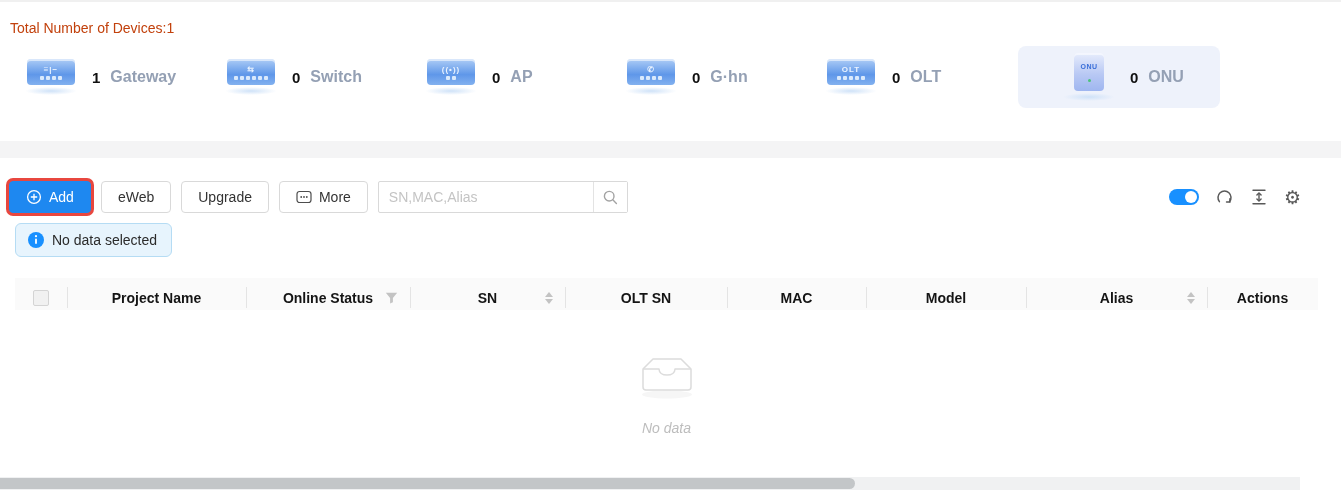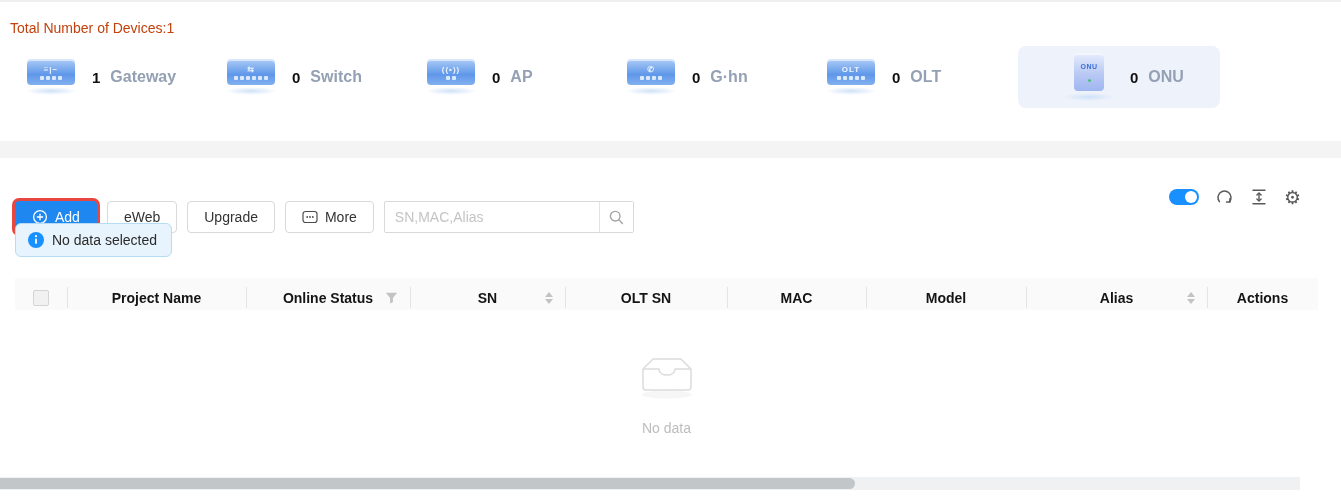--- a/index.html
+++ b/index.html
@@ -30,21 +30,21 @@
     background:radial-gradient(ellipse at center,#cfe2f8 0%,rgba(255,255,255,0) 70%); }
   .device-count { font-size:15px; font-weight:bold; color:#101010; margin:0 10px 0 8px; }
   .device-label { font-size:16px; font-weight:bold; color:#94a0b4; }
 
   
   .band { position:absolute; top:141px; left:0; width:1341px; height:17px; background:#f4f4f5; }
 
   
   .panel-main { position:absolute; top:158px; left:0; width:1341px; height:343px; background:#fff; }
 
-  .toolbar { position:absolute; top:23px; left:15px; right:0; height:32px; display:flex; align-items:flex-end;margin-top:20px; }
+  .toolbar { position:absolute; top:23px; left:9px; right:0; height:32px; display:flex; align-items:flex-end; }
   .btn { height:32px; background:#fff; border:1px solid #d9d9d9; border-radius:4px;
     font-size:14px; color:#333; padding:0 16px; display:inline-flex; align-items:center; gap:7px;
     cursor:pointer; font-family:inherit; }
   .btn-primary { background:#1e88f0; border-color:#1e88f0; color:#fff;
     box-shadow:0 0 0 3px #e8473f; border-radius:4px; }
   .toolbar .btn + .btn, .toolbar .search-box { margin-left:10px; }
   .search-box { width:250px; height:32px; border:1px solid #d9d9d9; border-radius:2px;
     display:flex; align-items:stretch; background:#fff; }
   .search-box input { flex:1; border:none; outline:none; padding:0 10px; font-size:14px;
     color:#333; font-family:inherit; background:transparent; }
@@ -71,21 +71,21 @@
     font-size:14px; font-weight:bold; color:#141414; }
   .th + .th::before { content:""; position:absolute; left:0; top:9px; bottom:9px; width:1px; background:#e4e4e4; }
   .th .hdr-icon { position:absolute; right:12px; top:50%; transform:translateY(-50%); cursor:pointer; display:flex; }
   .checkbox { width:16px; height:16px; border:1px solid #d4d4d4; border-radius:2px; background:#f1f1f1; cursor:pointer; }
   .caret-group { display:flex; flex-direction:column; gap:2px; align-items:center; }
   .caret-up { width:0; height:0; border-left:4.5px solid transparent; border-right:4.5px solid transparent; border-bottom:5px solid #c3c3c3; }
   .caret-down { width:0; height:0; border-left:4.5px solid transparent; border-right:4.5px solid transparent; border-top:5px solid #c3c3c3; }
 
   .table-body { position:absolute; top:152px; left:15px; width:1303px; height:167px; background:#fff;
     display:flex; flex-direction:column; align-items:center; justify-content:center; }
-  .empty-text { margin-top:17px; font-size:14px; color:#bdbdbd; }
+  .empty-text { margin-top:17px; font-size:14px; color:#bdbdbd;font-style:italic; }
 
   .hscrollbar { position:absolute; top:319px; left:-5px; width:1305px; height:13px; background:#f0f1f2; }
   .hscrollbar .thumb { position:absolute; left:0; top:1px; width:860px; height:11px; background:#c3c6c8; border-radius:6px; cursor:grab; }
 </style>
 </head>
 <body>
 
 <div class="page">
   <div class="top-edge"></div>
 

